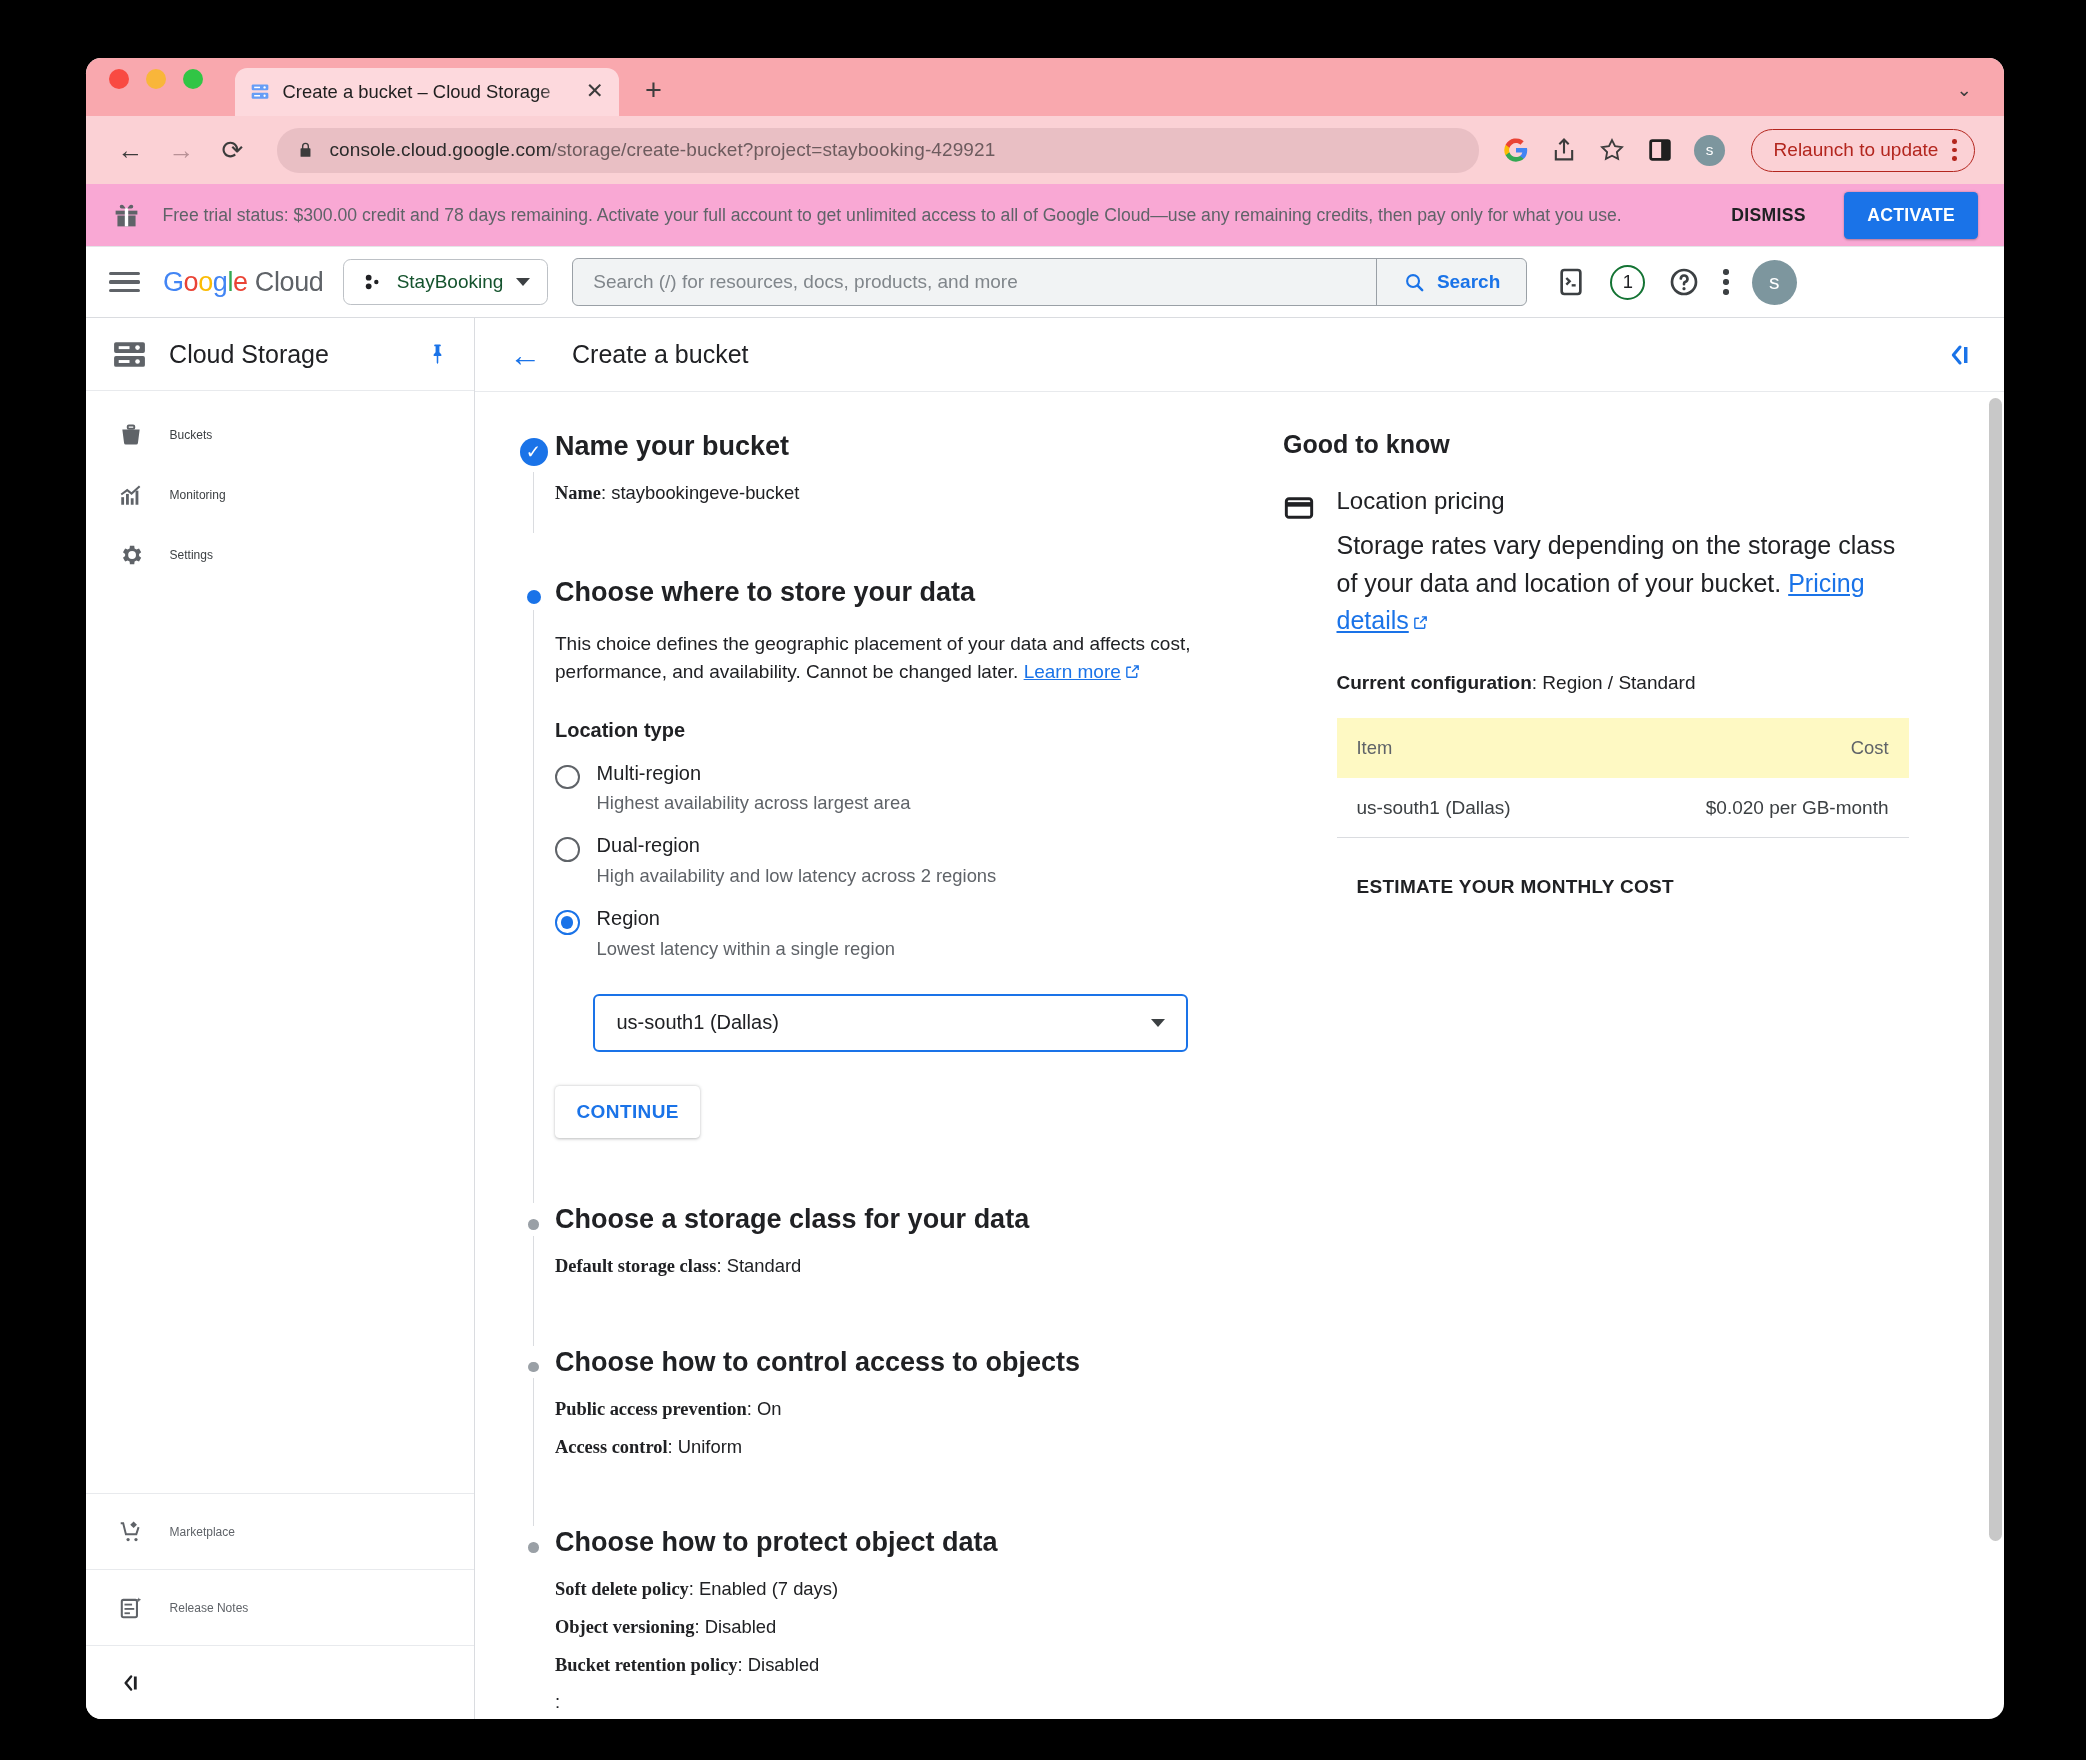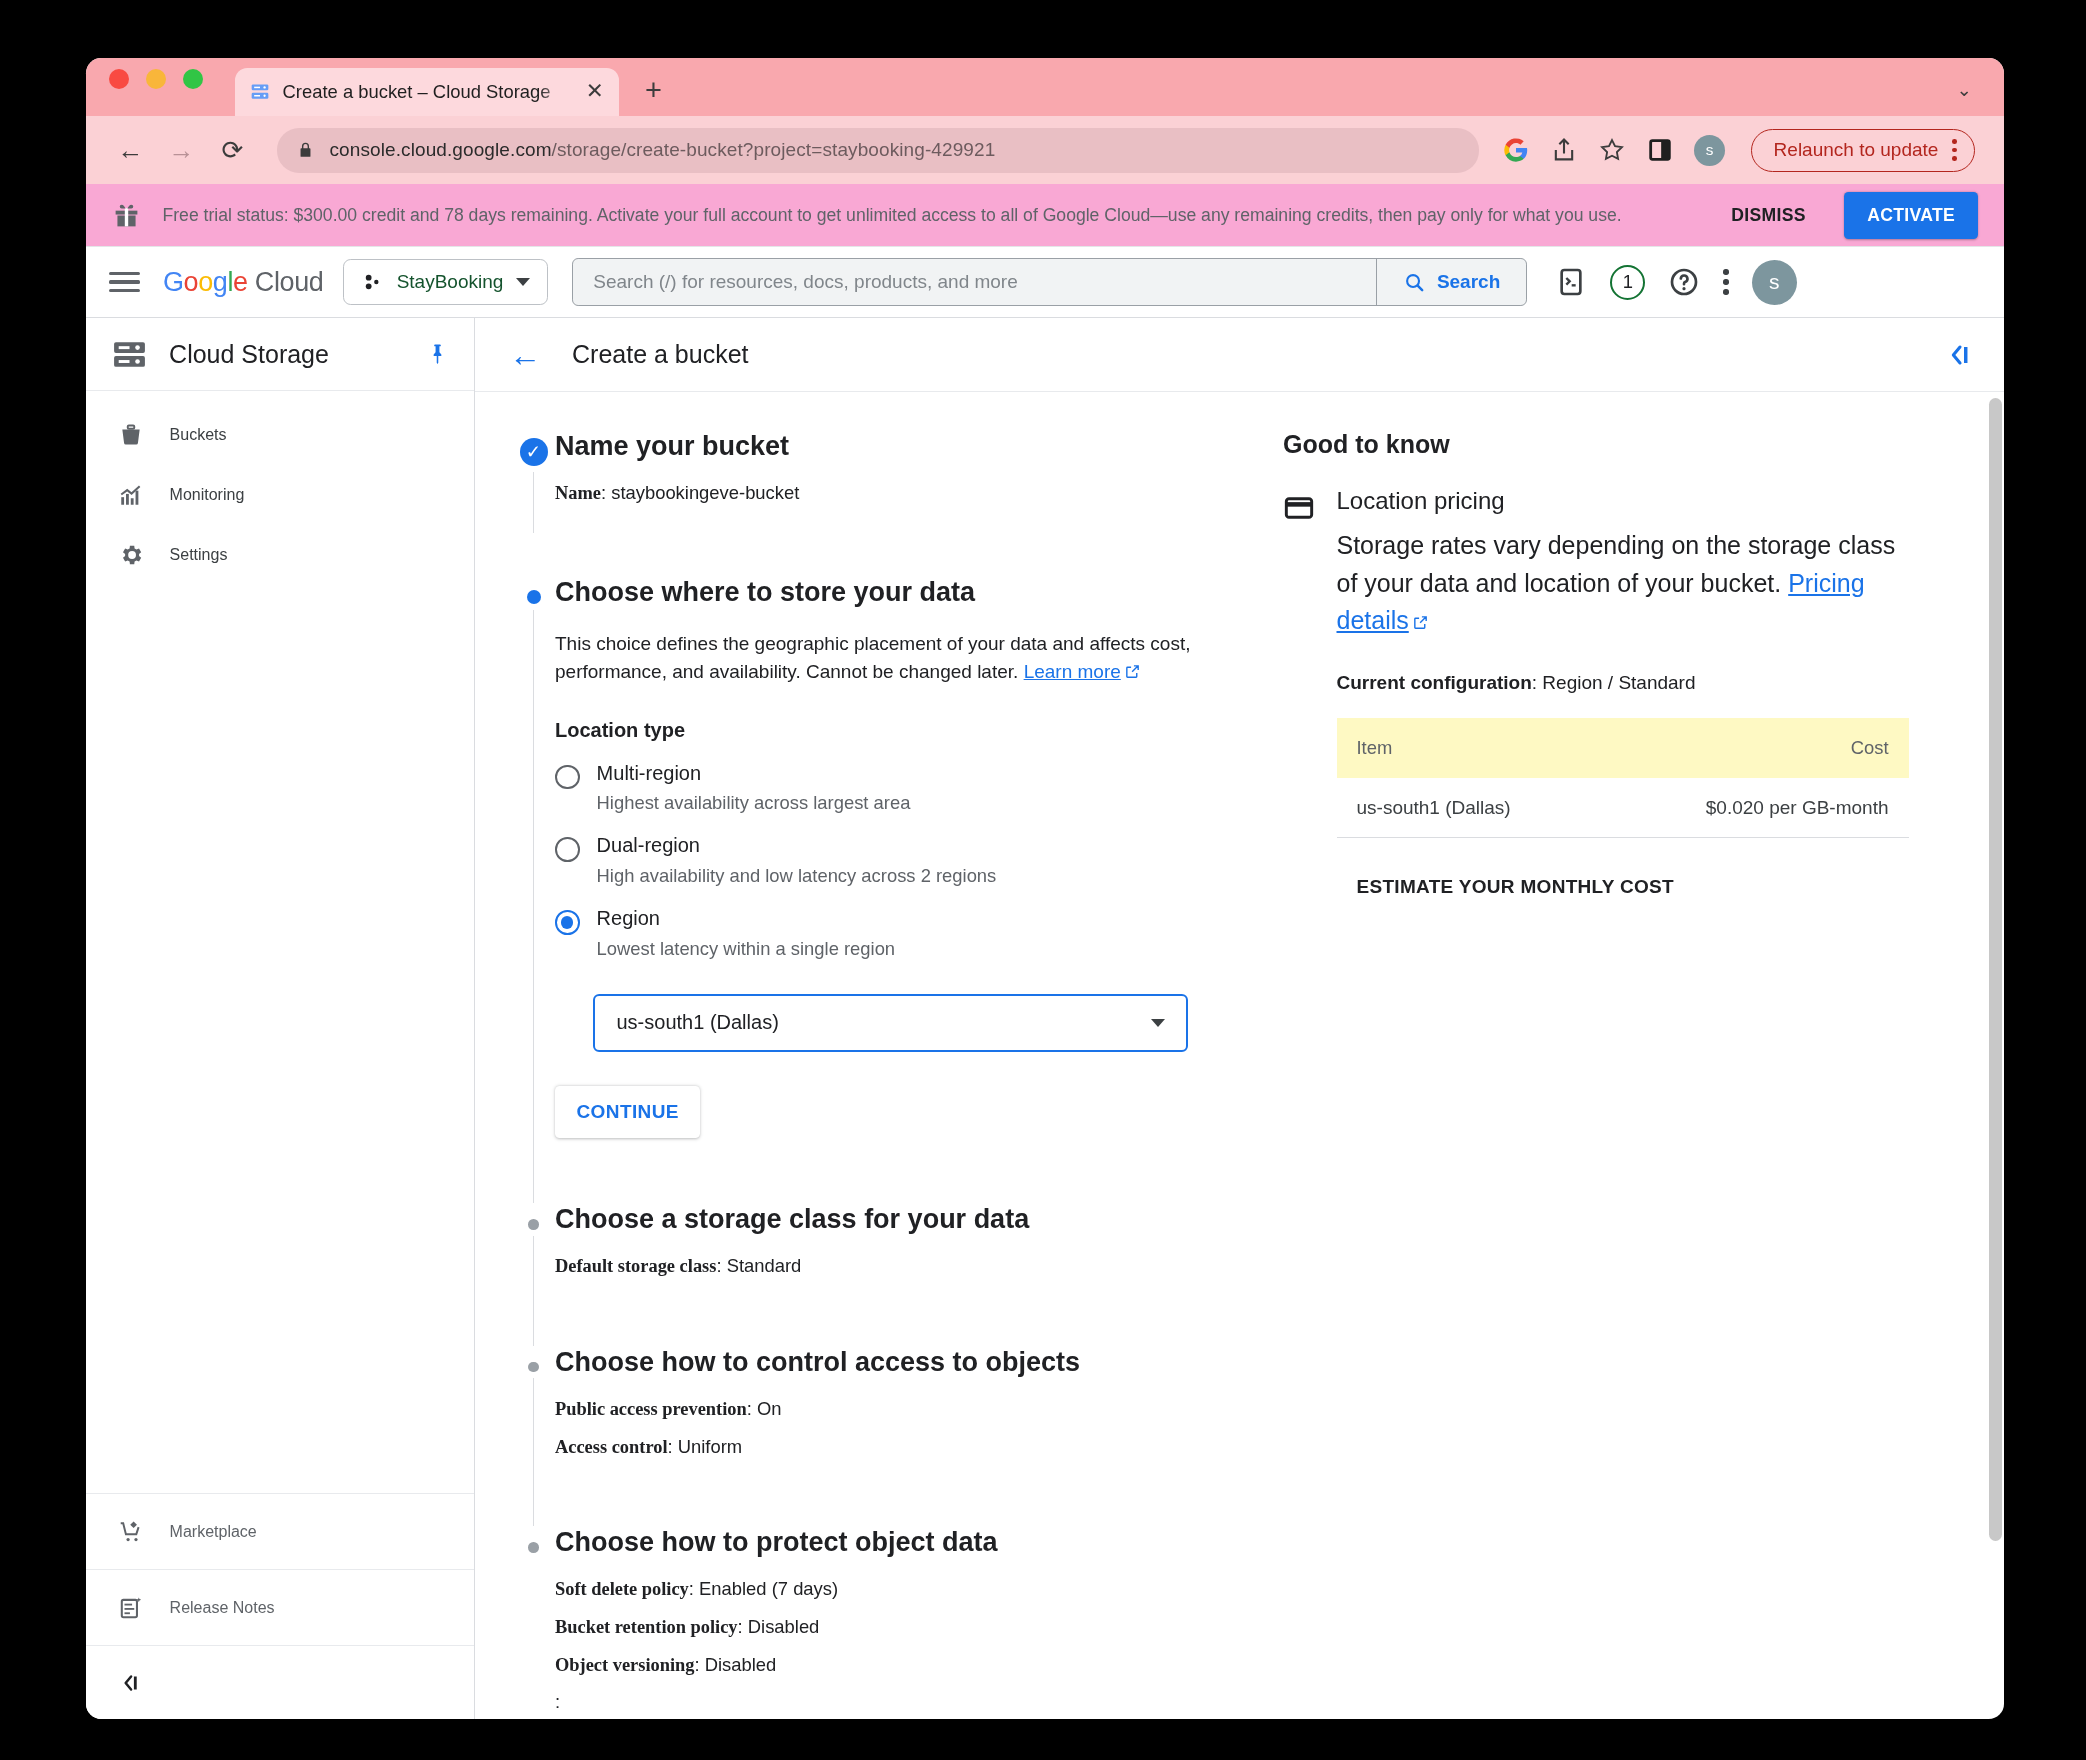--- a/index.html
+++ b/index.html
@@ -211,21 +211,21 @@
   .sb-title { font-size: 25px; color: #202124; flex: 1; }
   .pin-icon { width: 23px; height: 26px; cursor: pointer; }
   .sb-nav { padding-top: 14px; flex: 1; }
   .sb-item {
     height: 60px;
     display: flex; align-items: center;
     gap: 24.6px;
     padding: 0 31px;
     cursor: pointer;
   }
-  .sb-item .lbl { font-size: 16px; color: #3c4043; }
+  .sb-item .lbl { font-size: 12px; color: #3c4043; }
   .sb-ico { width: 28px; height: 28px; flex: none; display: flex; align-items: center; justify-content: center; }
   .sb-foot { flex: none; }
   .sb-foot .sb-item { border-top: 0.8px solid #e8eaed; height: 76px; }
   .sb-foot .sb-item .lbl { color: #5f6368; }
   .sb-collapse {
     height: 74px; border-top: 0.8px solid #e8eaed;
     display: flex; align-items: center; padding: 0 31px;
     cursor: pointer;
   }
 
@@ -659,24 +659,24 @@
           <div class="step">
             <div class="step-gutter">
               <span class="bullet-idle"></span>
             </div>
             <div class="step-body">
               <div class="step-title">Choose how to protect object data</div>
               <div class="step-sum">
                 <b>Soft delete policy</b>: <span>Enabled (7 days)</span>
               </div>
               <div class="step-sum" style="margin-top:9.2px">
+                <b>Object versioning</b>: <span>Disabled</span>
+              </div>
+              <div class="step-sum" style="margin-top:9.2px">
                 <b>Bucket retention policy</b>: <span>Disabled</span>
-              </div>
-              <div class="step-sum" style="margin-top:9.2px">
-                <b>Object versioning</b>: <span>Disabled</span>
               </div>
               <div class="step-sum" style="margin-top:9.2px">
                 : 
               </div>
 
             </div>
           </div>
         </div>
 
         <div class="side-col">

